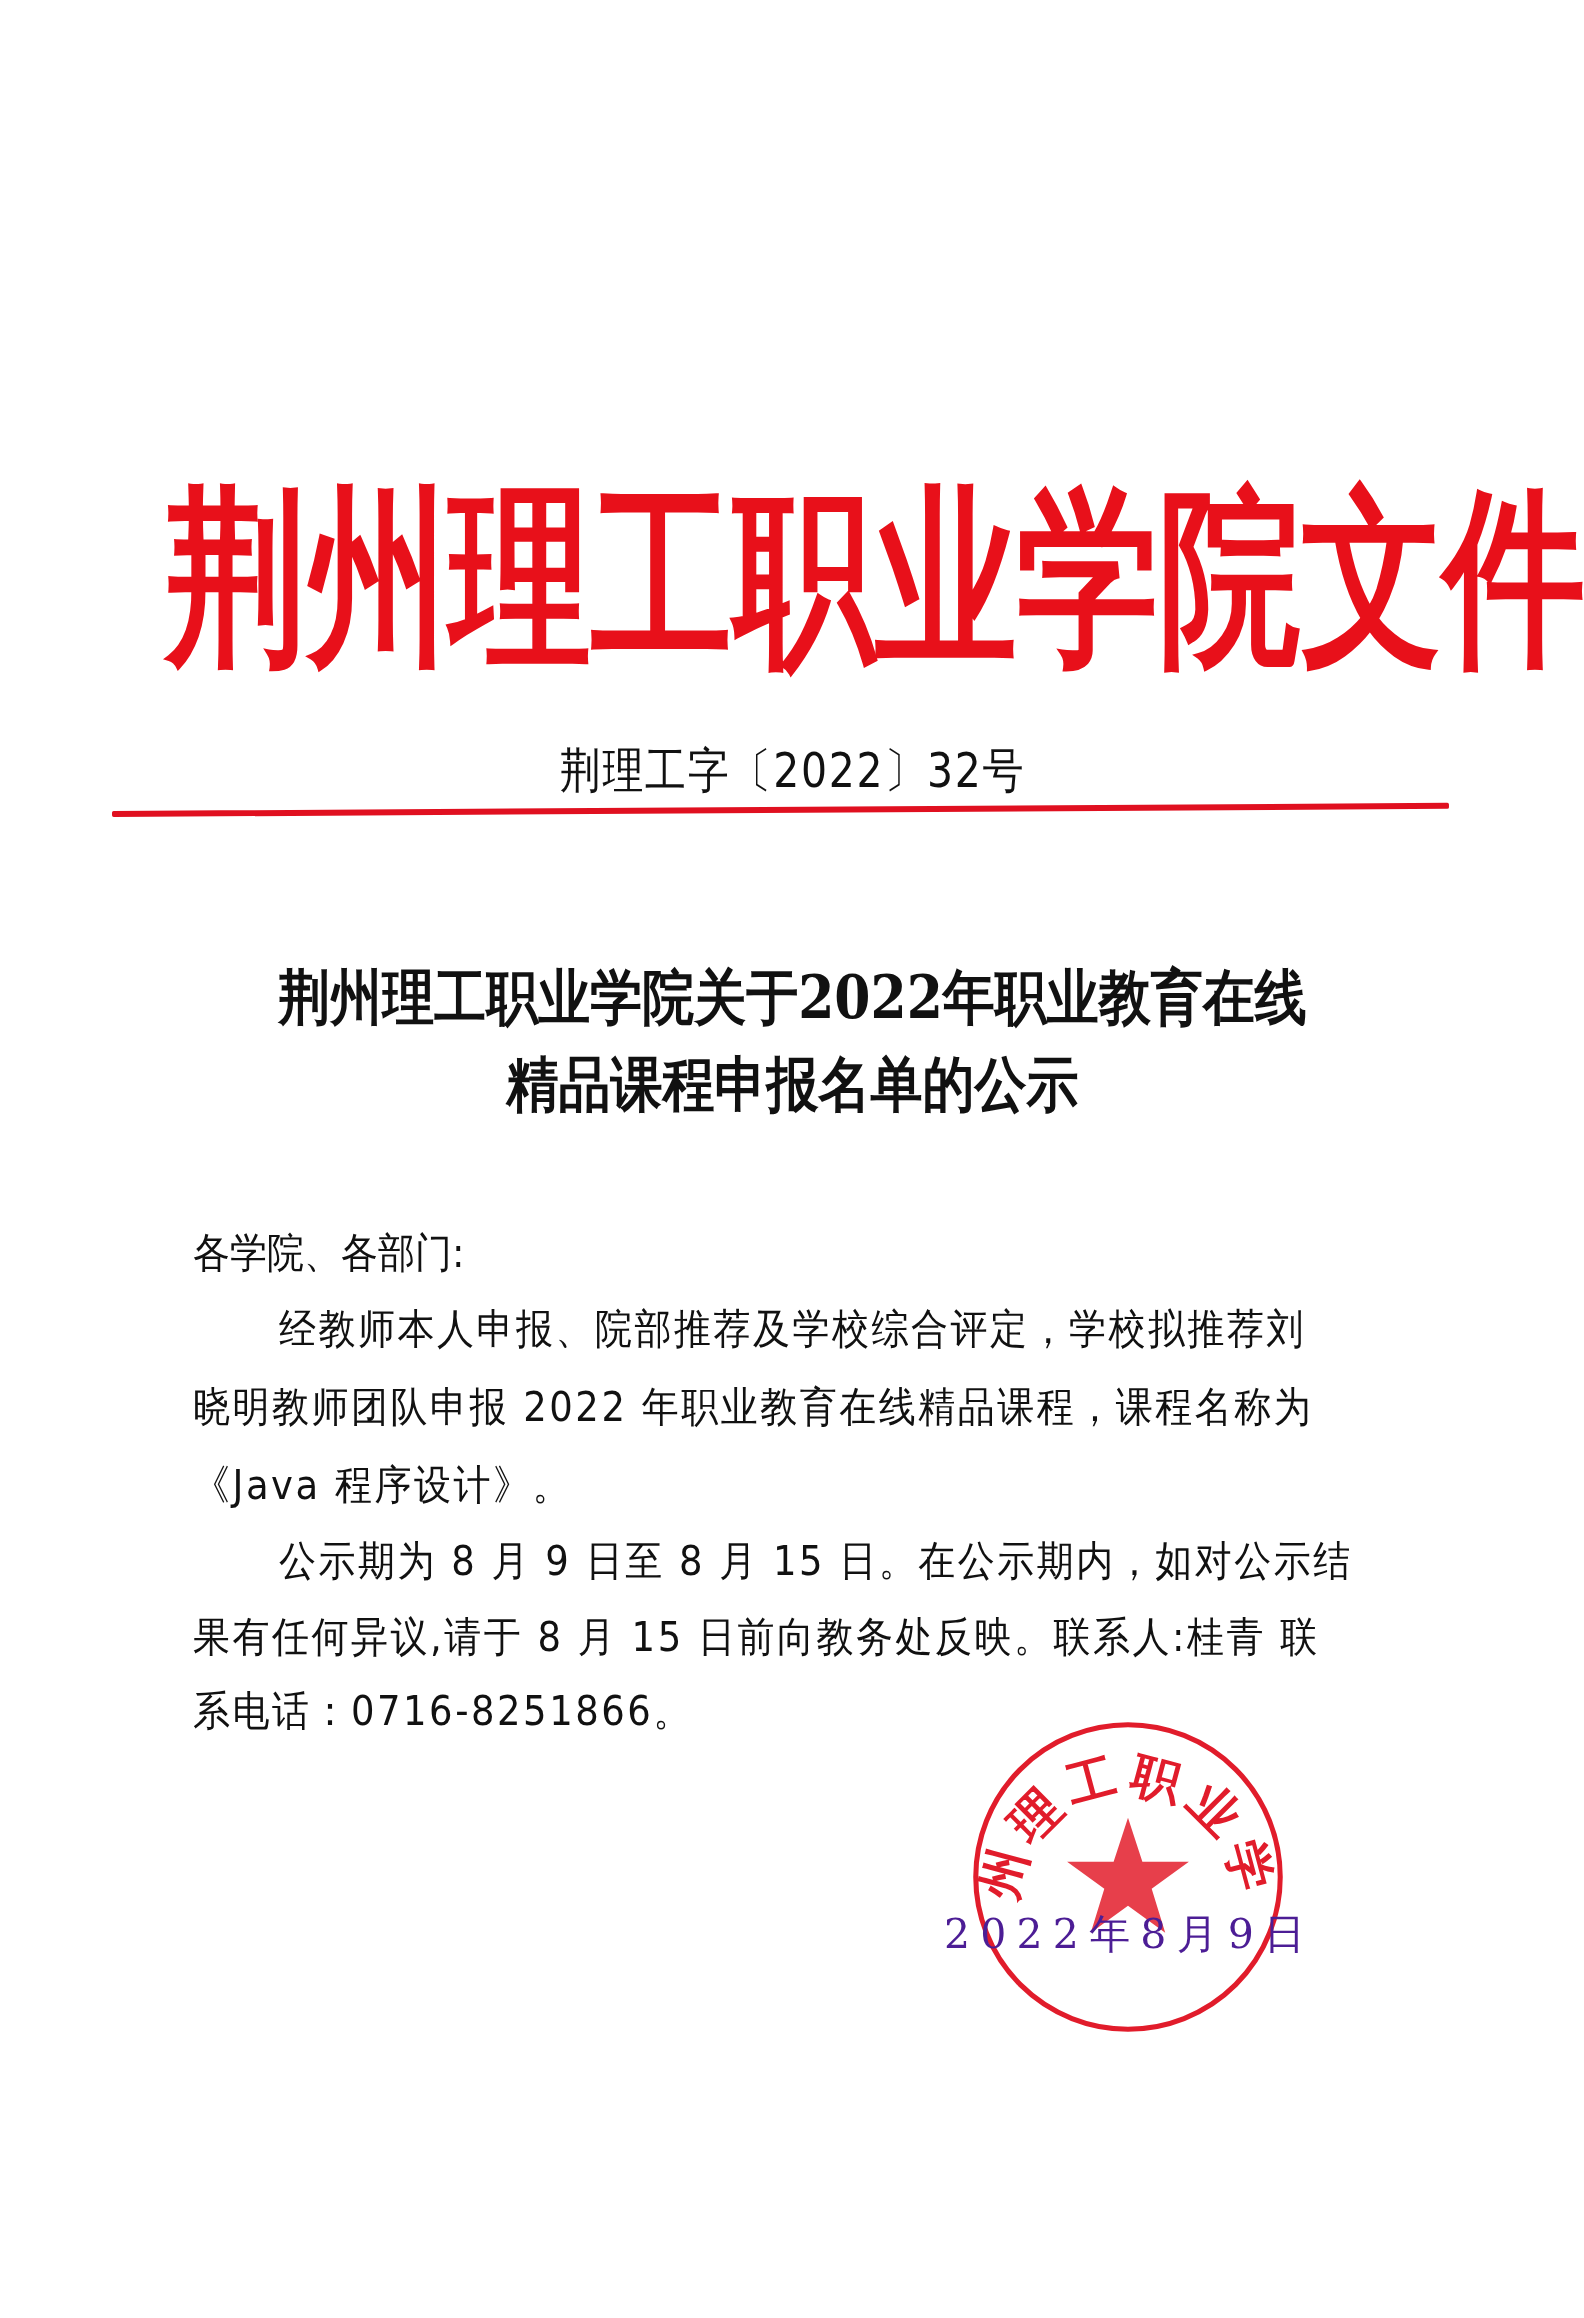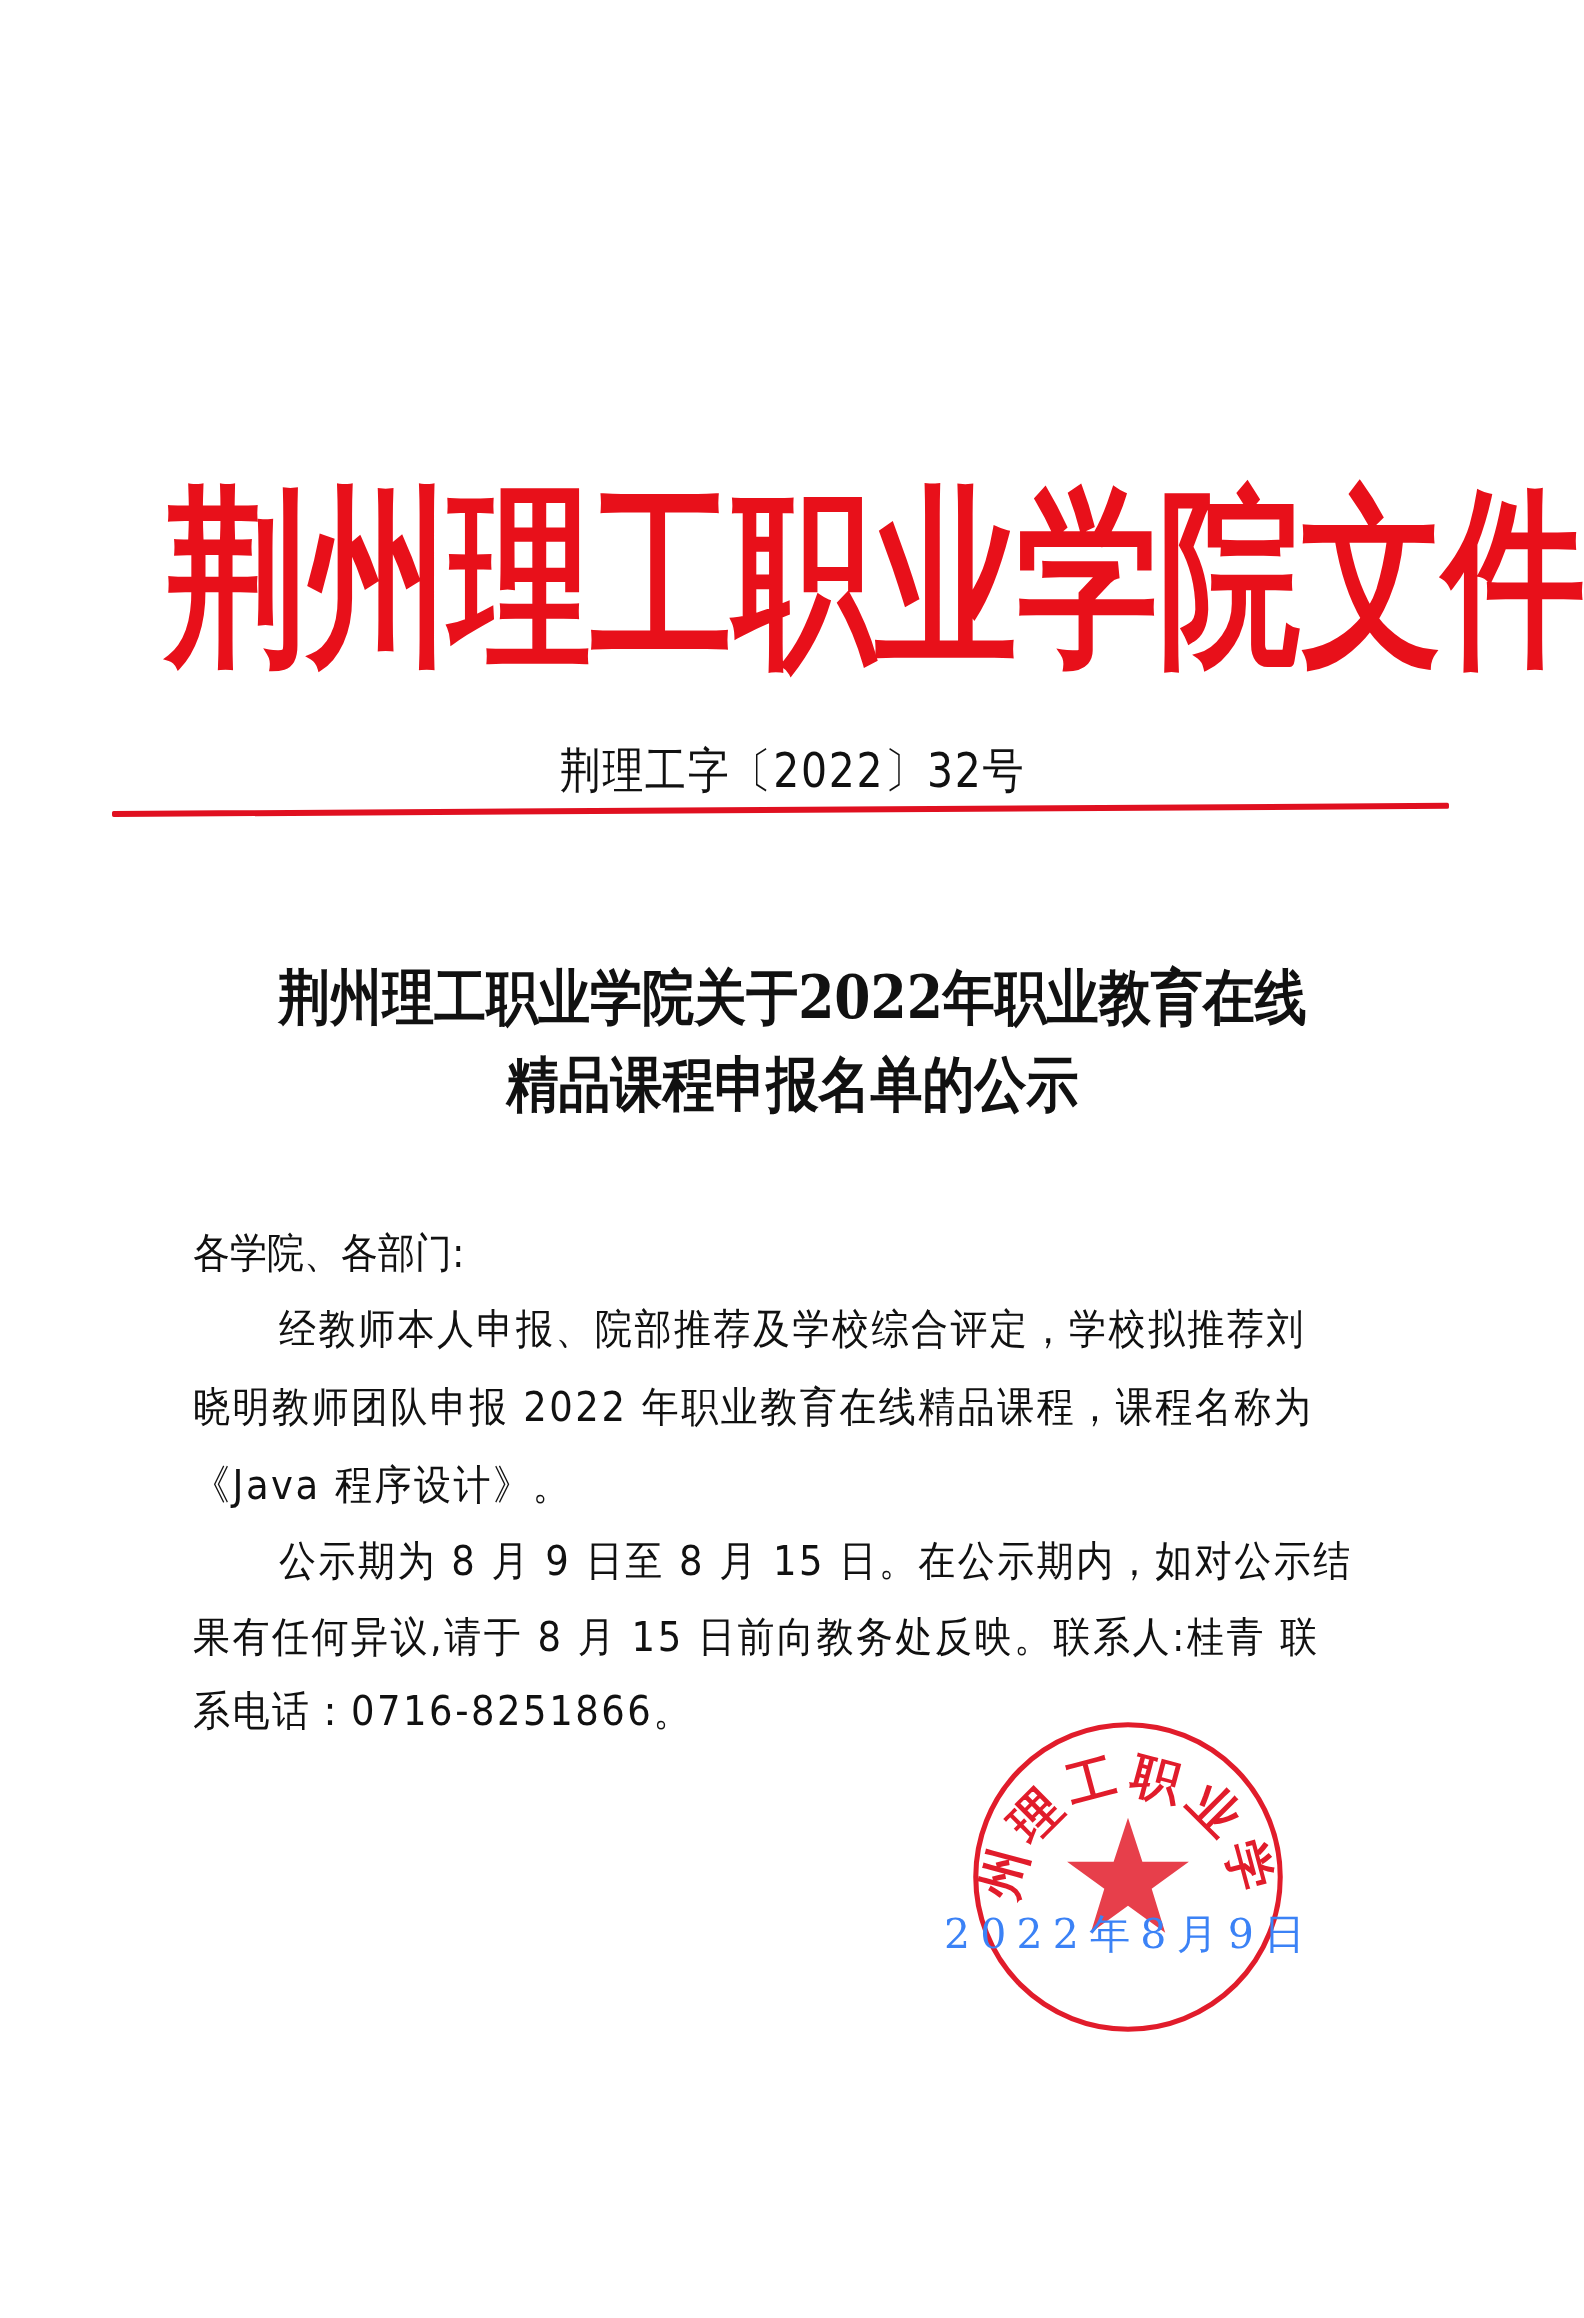--- a/index.html
+++ b/index.html
@@ -107,21 +107,21 @@
     opacity: 0.95;
   }
 
   .date {
     position: absolute;
     left: 944px;
     top: 1914px;
     font-family: "DejaVu Serif", "Liberation Serif", serif;
     font-size: 41px;
     line-height: 1;
-    color: #3b82f6;
+    color: #4c1d95;
     letter-spacing: 10.2px;
     white-space: nowrap;
   }
 </style>
 </head>
 <body>
 
 <div class="masthead">
   <span>荆</span>
   <span>州</span>

